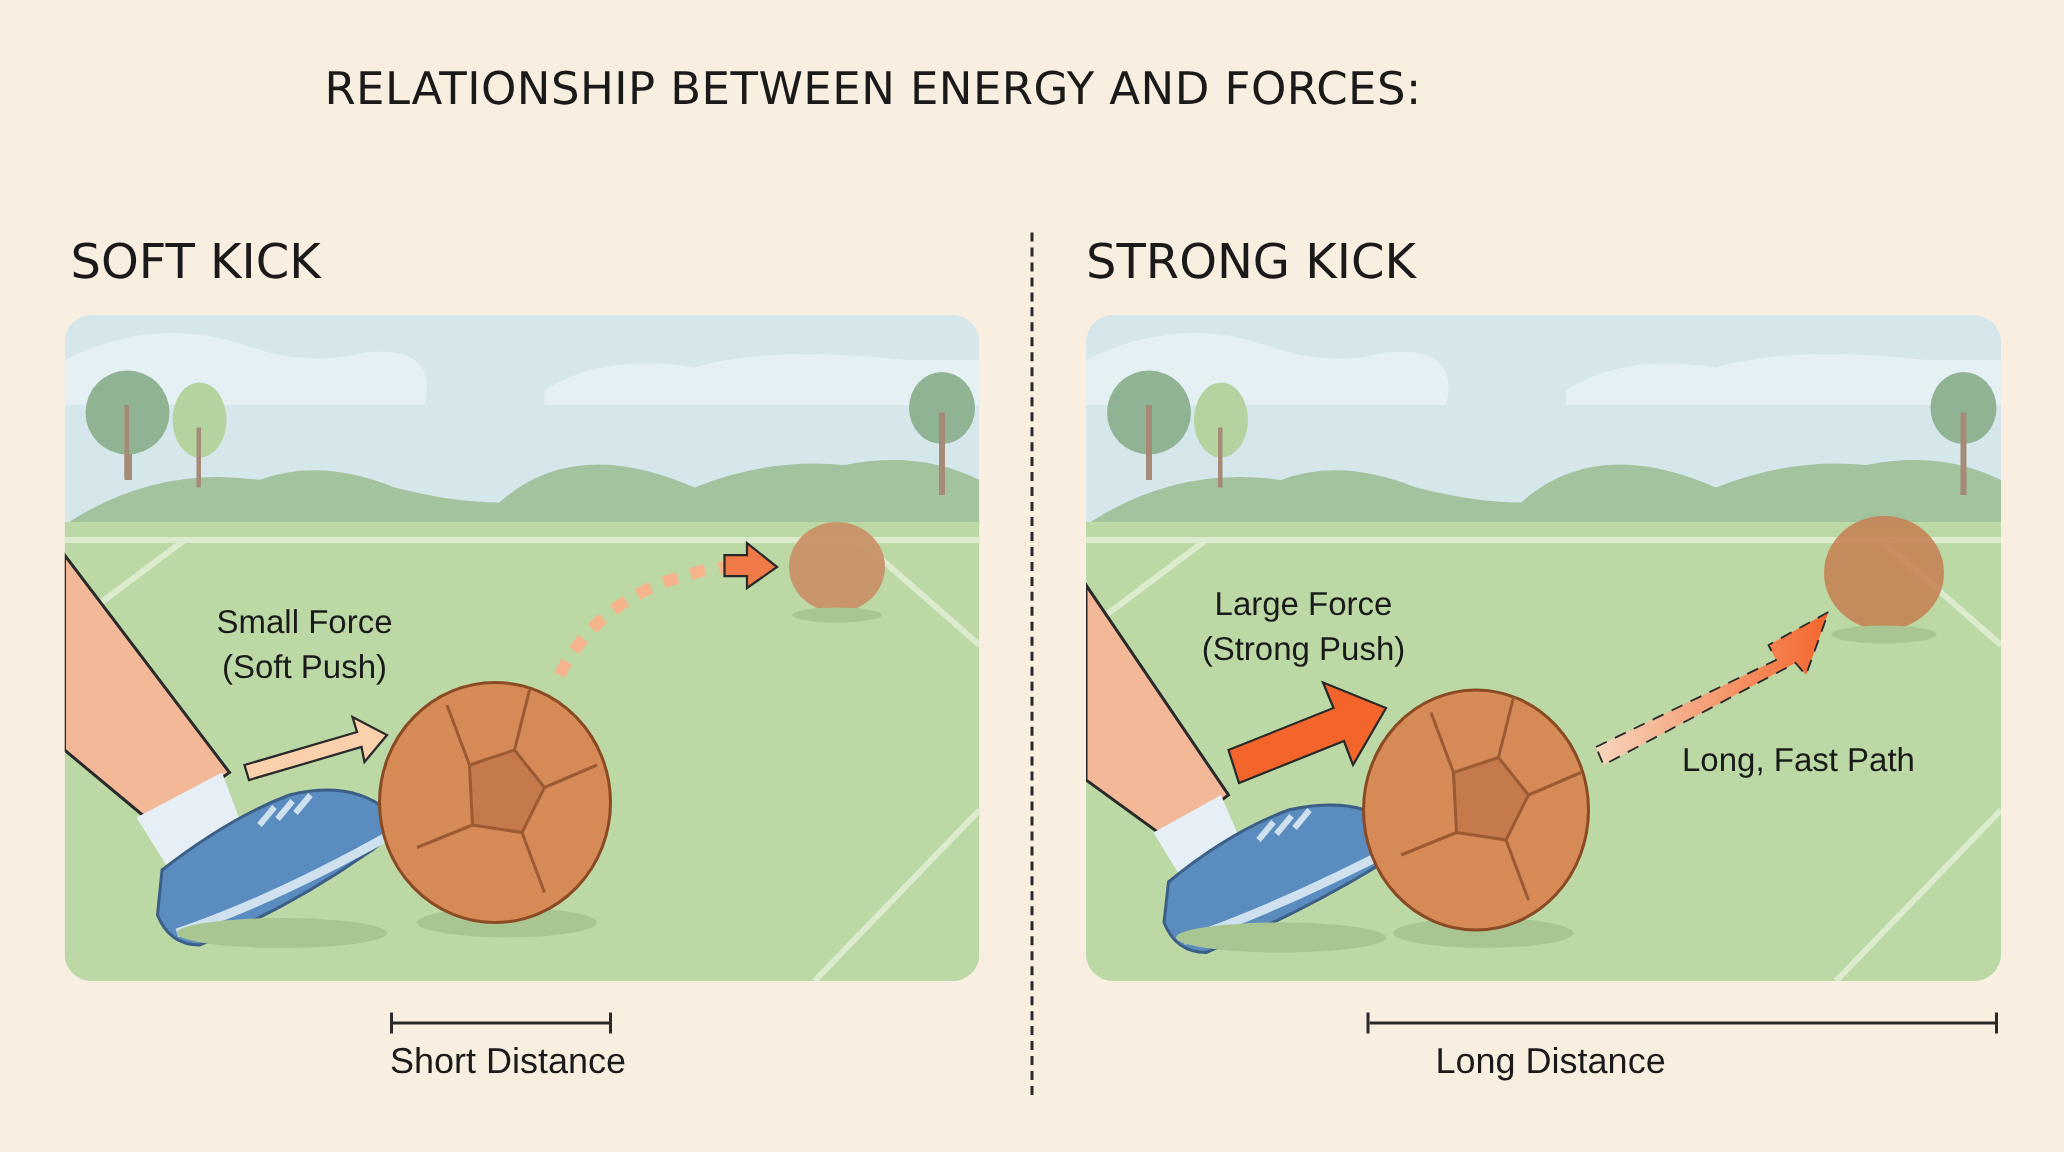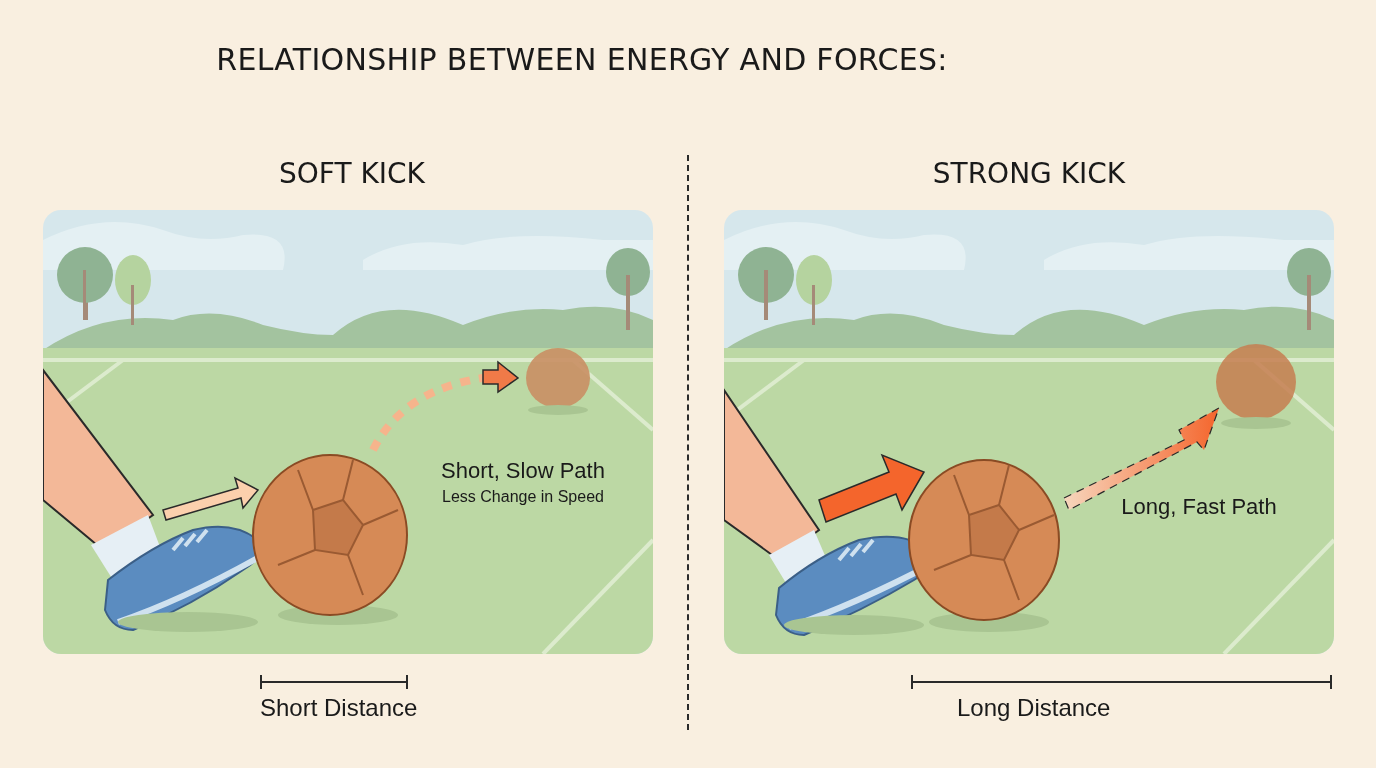--- a/index.html
+++ b/index.html
@@ -9,22 +9,22 @@
     font-family: "DejaVu Sans", sans-serif;
     color: #1a1a1a;
     position: relative;
   }
   .title {
     position: absolute; left: 0; top: 40px; width: 1164px;
     text-align: center; font-size: 30px; line-height: 40px;
     letter-spacing: 0.3px; font-weight: normal;
   }
   .panel-heading {
-    position: absolute; top: 156px; font-size: 28px; line-height: 36px;
-    text-align: center; width: 610px;
+    position: absolute; top: 156px; font-size: 32px; line-height: 36px;
+    text-align: left; width: 610px;
   }
   .divider {
     position: absolute; left: 687px; top: 155px; width: 0; height: 575px;
     border-left: 2px dashed #2a2a2a;
   }
   .scene {
     position: absolute; top: 210px; width: 610px; height: 444px;
     border-radius: 18px; overflow: hidden;
   }
   .scene svg { display: block; }
@@ -105,23 +105,23 @@
     </g>
 
     <path d="M120 300 L195 278 L192 268 L215 280 L200 298 L198 288 L123 310 Z" fill="#fbd0ad" stroke="#2a2a2a" stroke-width="1.5"></path>
 
     <path d="M330 240 Q360 180 440 168" stroke="#f6b48c" stroke-width="8" stroke-dasharray="10 9" fill="none"></path>
     <path d="M440 160 L455 160 L455 152 L475 168 L455 182 L455 174 L440 174 Z" fill="#f07a48" stroke="#2a2a2a" stroke-width="1.5"></path>
 
     <ellipse cx="515" cy="168" rx="32" ry="30" fill="#c98f64" opacity="0.9"></ellipse>
     <ellipse cx="515" cy="200" rx="30" ry="5" fill="#a9c592"></ellipse>
   </svg>
-  <div class="label" style="left:375px; top:246px; width:210px;">
-    <span class="big">Short, Slow Path</span>
-    <span class="small">Less Change in Speed</span>
+  <div class="label" style="left:60px; top:190px; width:200px;">
+    <span class="big">Small Force</span>
+    <span class="big">(Soft Push)</span>
   </div>
 </div>
 
 <div class="scene" style="left:724px;">
   <svg width="610" height="444" viewBox="0 0 610 444">
     <rect width="610" height="444" fill="#d6e7ec"></rect>
     <path d="M0 30 Q60 0 120 20 Q160 35 200 25 Q250 20 240 60 L0 60 Z" fill="#e4f0f3"></path>
     <path d="M320 50 Q360 25 420 35 Q470 20 560 30 L610 30 L610 60 L320 60 Z" fill="#e4f0f3"></path>
     <path d="M0 140 Q60 100 130 110 Q170 95 220 115 Q260 125 290 125 Q340 80 420 115 Q470 95 520 100 Q570 90 610 110 L610 140 Z" fill="#a3c39f"></path>
     <g>
@@ -159,20 +159,24 @@
     <defs>
       <linearGradient id="gradPath" x1="0" y1="0" x2="1" y2="0">
         <stop offset="0" stop-color="#f7d6bd"></stop>
         <stop offset="1" stop-color="#f4652c"></stop>
       </linearGradient>
     </defs>
     <path d="M340 288 L460 230 L455 220 L495 198 L480 240 L473 232 L345 300 Z" fill="url(#gradPath)" stroke="#2a2a2a" stroke-width="1.2" stroke-dasharray="8 6"></path>
     <ellipse cx="532" cy="172" rx="40" ry="38" fill="#c67e50" opacity="0.85"></ellipse>
     <ellipse cx="532" cy="213" rx="35" ry="6" fill="#a9c592"></ellipse>
   </svg>
+  <div class="label" style="left:40px; top:178px; width:210px;">
+    <span class="big">Large Force</span>
+    <span class="big">(Strong Push)</span>
+  </div>
   <div class="label" style="left:360px; top:282px; width:230px;">
     <span class="big">Long, Fast Path</span>
   </div>
 </div>
 
 <div class="dist" style="left:260px; top:675px; width:144px;"></div>
 <div class="dist-label" style="left:260px; top:694px;">Short Distance</div>
 
 <div class="dist" style="left:911px; top:675px; width:417px;"></div>
 <div class="dist-label" style="left:957px; top:694px;">Long Distance</div>

